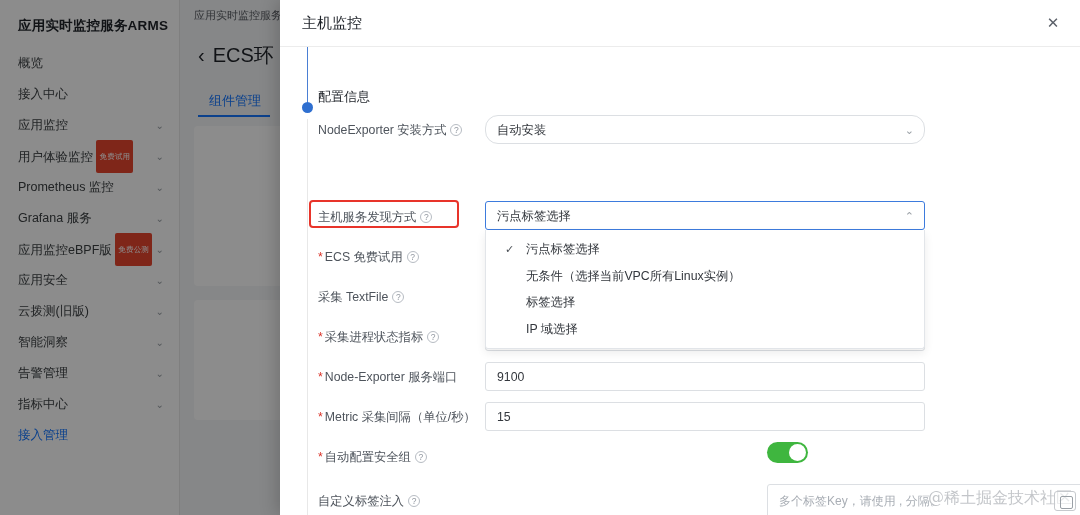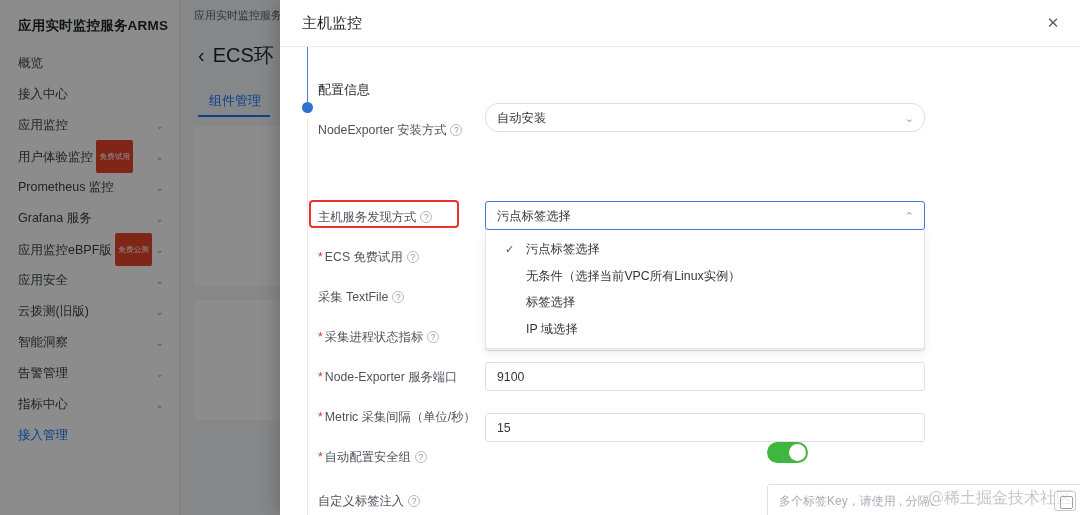--- a/index.html
+++ b/index.html
@@ -110,21 +110,21 @@
     position: absolute; left: 27px; top: 0px; width: 1px; height: 58px; background: #4a7fd4;
   }
   .rail-dot {
     position: absolute; left: 22px; top: 55px; width: 11px; height: 11px;
     border-radius: 50%; background: #2f6fd0;
   }
   .rail-divider {
     position: absolute; left: 27px; top: 72px; width: 1px; height: 396px; background: #e8e8e8;
   }
   .section-title {
-    position: absolute; left: 38px; top: 34px;
+    position: absolute; left: 38px; top: 41px;
     font-size: 13px; color: #1f2329; font-weight: 500;
   }
 
   
   .row-label {
     position: absolute; font-size: 12.3px; color: #4e545c; white-space: nowrap;
   }
   .req { color: #d93025; margin-right: 2px; }
   .qmark {
     display: inline-block; width: 12px; height: 12px; line-height: 11px;
@@ -307,21 +307,21 @@
     <div class="modal-body">
 
       <div class="rail-line"></div>
       <div class="rail-dot"></div>
       <div class="rail-divider"></div>
       <div class="section-title">配置信息</div>
 
       <div class="row-label" style="left:38px; top:75px;">
         <span>NodeExporter 安装方式</span><span class="qmark">?</span>
       </div>
-      <div class="field" style="top:56px;border-radius:13px;">
+      <div class="field" style="top:68px;border-radius:13px;">
         <span class="val">自动安装</span>
         <span class="arrow">⌄</span>
       </div>
 
       <div class="row-label" style="left:38px; top:162px;">
         <span>主机服务发现方式</span><span class="qmark">?</span>
       </div>
       <div class="hl-box" style="left:29px; top:153px; width:150px; height:28px;"></div>
       <div class="field focused" style="top:154px;">
         <span class="val">污点标签选择</span>
@@ -352,21 +352,21 @@
       <div class="row-label" style="left:38px; top:322px;">
         <span class="req">*</span><span>Node-Exporter 服务端口</span>
       </div>
       <div class="field" style="top:315px;">
         <span class="val">9100</span>
       </div>
 
       <div class="row-label" style="left:38px; top:362px;">
         <span class="req">*</span><span>Metric 采集间隔（单位/秒）</span>
       </div>
-      <div class="field" style="top:366px;">
+      <div class="field" style="top:355px;">
         <span class="val">15</span>
       </div>
 
       <div class="row-label" style="left:38px; top:402px;">
         <span class="req">*</span><span>自动配置安全组</span><span class="qmark">?</span>
       </div>
       <div class="toggle">
         <div class="knob"></div>
       </div>
 

